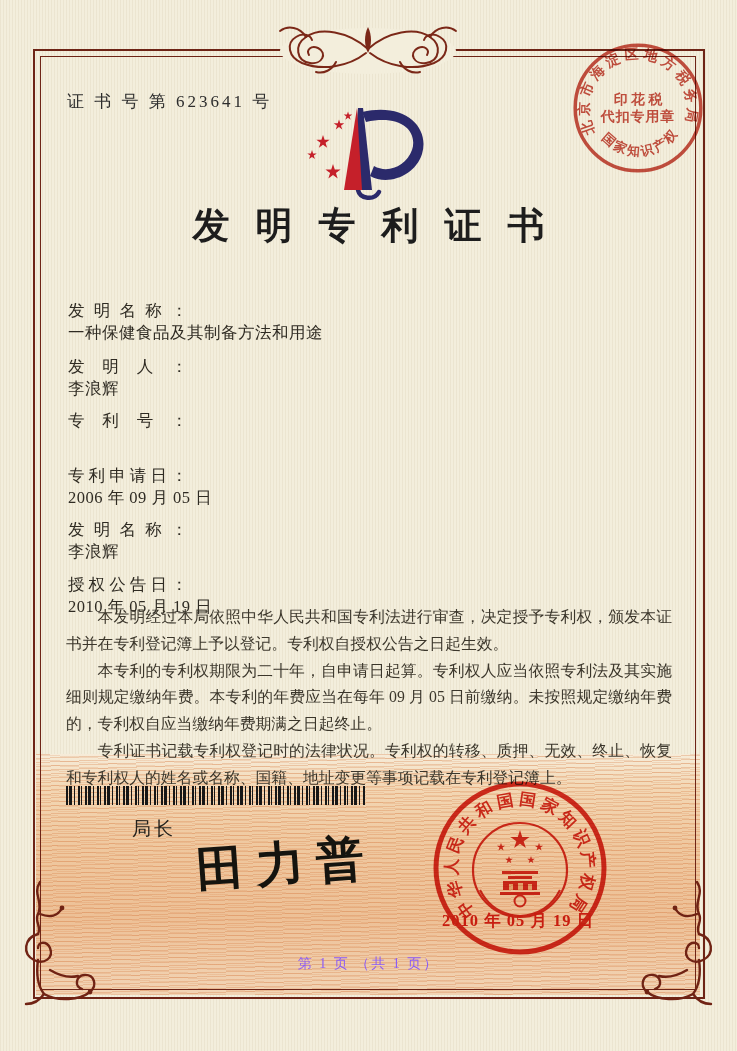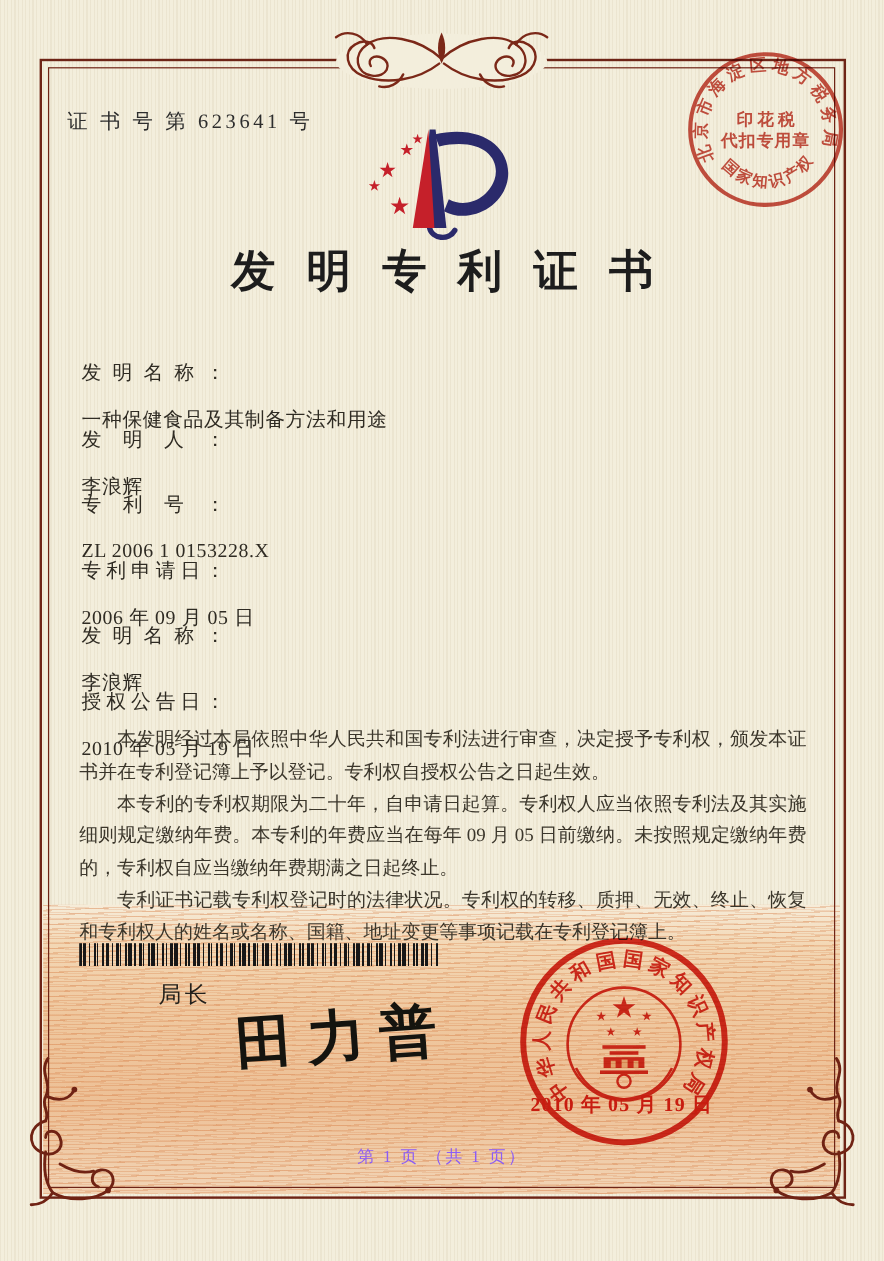--- a/index.html
+++ b/index.html
@@ -19,27 +19,27 @@
       repeating-linear-gradient(178deg,rgba(213,120,63,.30) 0 1px,rgba(0,0,0,0) 1px 4px),
       repeating-linear-gradient(183deg,rgba(213,120,63,.18) 0 1px,rgba(0,0,0,0) 1px 5px),
       linear-gradient(180deg,#f6ecd9 0%,#f3d7b4 14%,#efc89f 38%,#edc096 68%,#f1d2b2 96%);
   }
   
   .frame-outer{position:absolute;left:33px;top:49px;width:668px;height:946px;border:2px solid #6e2416;z-index:2;}
   .frame-inner{position:absolute;left:40px;top:56px;width:654px;height:932px;border:1px solid #6e2416;z-index:2;}
   .orn{position:absolute;z-index:3;}
   .content{position:absolute;inset:0;z-index:4;}
 
-  .cert-no{position:absolute;left:56px;top:90px;font-size:17px;letter-spacing:3px;color:#2d2d2d;}
+  .cert-no{position:absolute;left:67px;top:90px;font-size:17px;letter-spacing:3px;color:#2d2d2d;}
   .title{position:absolute;left:0;top:201px;width:100%;text-align:center;
          font-size:37px;font-weight:bold;color:#1d1d1d;letter-spacing:26px;text-indent:26px;}
   .frow{position:absolute;left:68px;width:610px;display:flex;align-items:baseline;
         font-size:16.5px;color:#2f2b23;letter-spacing:.5px;flex-direction:column;}
   .flabel{flex:none;width:120px;text-align-last:justify;margin-right:13px;}
-  .fvalue{flex:1;margin-top:17px;}
+  .fvalue{flex:1;}
   .paras{position:absolute;left:66px;top:604px;width:606px;}
   .paras p{margin:0;text-indent:2em;font-size:15.8px;line-height:26.8px;color:#3b362b;text-align:justify;}
 
   .barcode{position:absolute;left:66px;top:786px;width:299px;height:19px;z-index:4;
     background:repeating-linear-gradient(90deg,
       #171717 0 2px,rgba(0,0,0,0) 2px 3px,
       #171717 3px 6px,rgba(0,0,0,0) 6px 8px,
       #171717 8px 9px,rgba(0,0,0,0) 9px 12px,
       #171717 12px 14px,rgba(0,0,0,0) 14px 15px,
       #171717 15px 16px,rgba(0,0,0,0) 16px 19px);}
@@ -128,21 +128,20 @@
     <div class="frow" style="top:300px">
       <span class="flabel">发明名称：</span>
       <span class="fvalue">一种保健食品及其制备方法和用途</span>
     </div>
     <div class="frow" style="top:356px">
       <span class="flabel">发明人：</span>
       <span class="fvalue">李浪辉</span>
     </div>
     <div class="frow" style="top:410px">
       <span class="flabel">专利号：</span>
-      <span class="fvalue">ZL 2006 1 0153228.X</span>
     </div>
     <div class="frow" style="top:465px">
       <span class="flabel">专利申请日：</span>
       <span class="fvalue">2006 年 09 月 05 日</span>
     </div>
     <div class="frow" style="top:519px">
       <span class="flabel">发明名称：</span>
       <span class="fvalue">李浪辉</span>
     </div>
     <div class="frow" style="top:574px">

